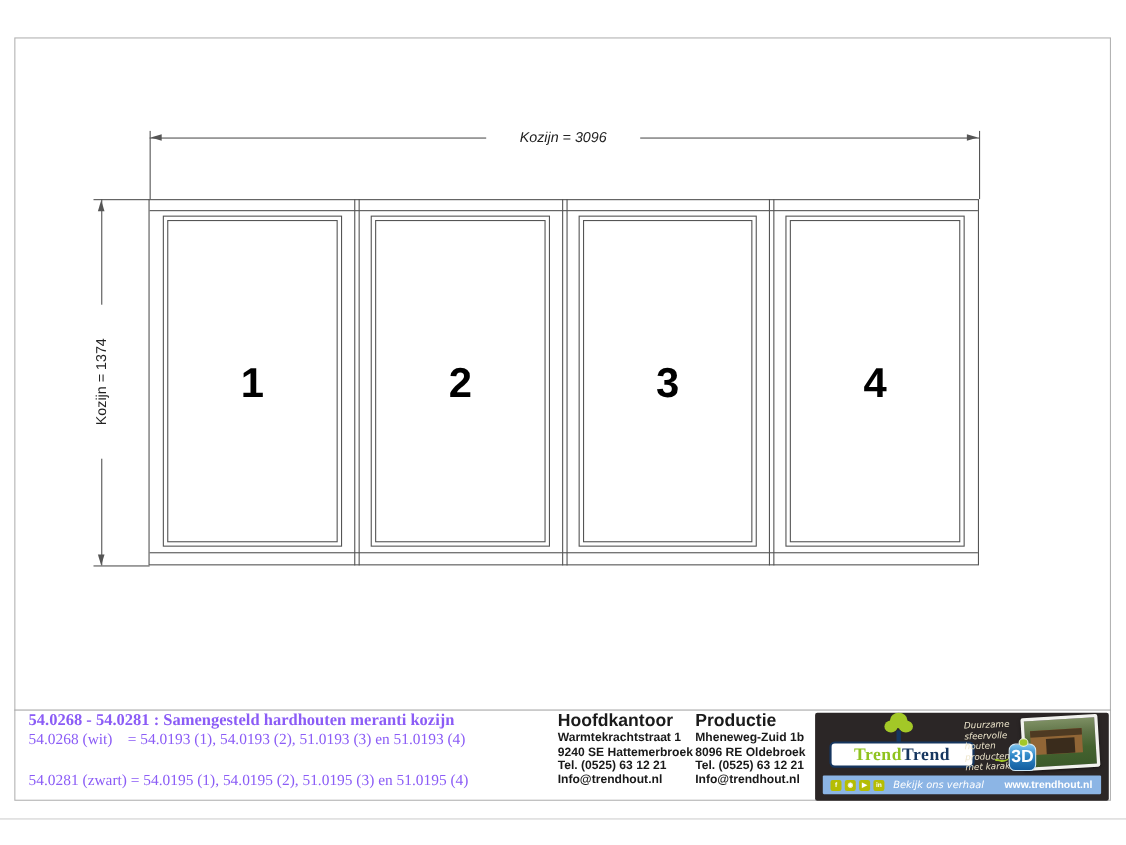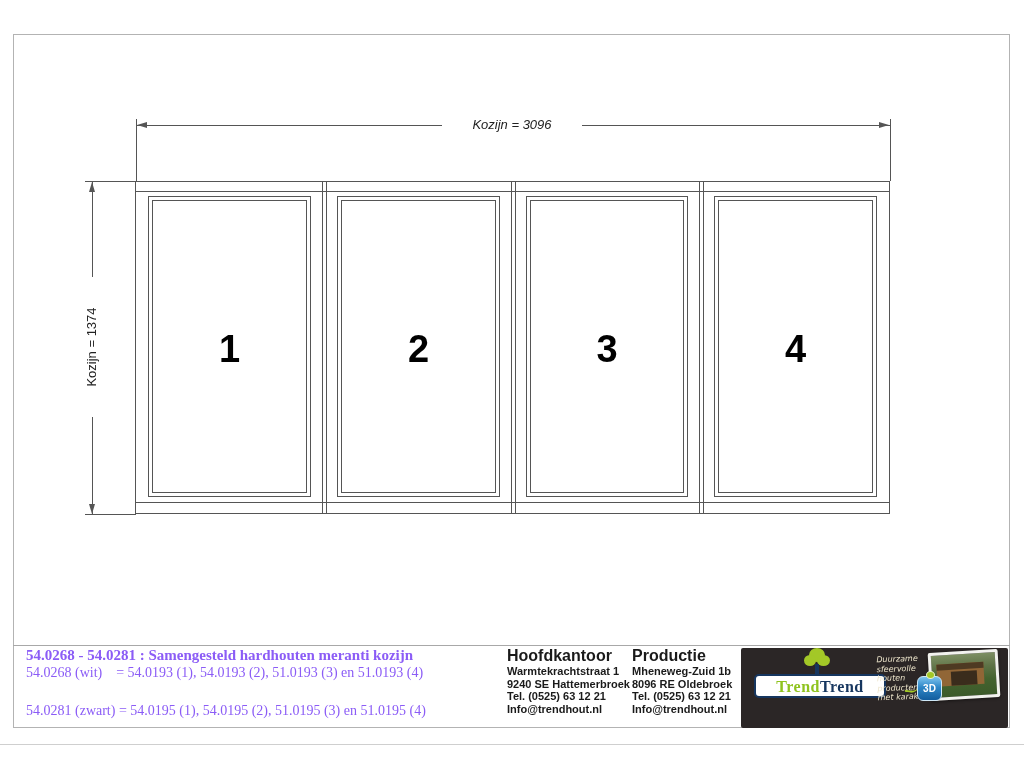--- a/index.html
+++ b/index.html
@@ -89,21 +89,21 @@
 
   #photo{left:188px;top:3px;width:70px;height:48px;border:3px solid #f2f2ee;border-radius:2px;
     transform:rotate(-3.5deg);overflow:hidden;z-index:1;
     background:linear-gradient(180deg,#7d8f63 0%,#5f7347 30%,#44632f 62%,#3c5a2a 100%);
     box-shadow:0 1px 3px rgba(0,0,0,.5);}
   #cabin{position:absolute;left:8%;top:22%;width:74%;height:52%;background:#916636;border-top:6px solid #4e3a22;}
   #cabin-dark{position:absolute;left:30%;top:40%;width:40%;height:34%;background:#3a2c1c;}
 
   #badge-3d{left:176px;top:28px;width:25px;height:25px;border-radius:6px;z-index:2;
     background:linear-gradient(180deg,#7cc4ef 0%,#2e86c6 45%,#135d9e 100%);
-    border:1px solid #cfe8f7;color:#fff;font-weight:bold;font-size:10px;
+    border:1px solid #cfe8f7;color:#fff;font-weight:bold;font-size:16px;
     display:flex;align-items:center;justify-content:center;}
   #badge-tree{position:absolute;left:8px;top:-6px;width:9px;height:8px;background:#a3c827;
     border:1px solid #e8f2d2;border-radius:50%;}
 
   #blue-bar{left:7px;top:57px;width:253px;height:17px;background:#8cb5e5;border-radius:1px;
     display:flex;align-items:center;}
   .soc{width:10px;height:10px;margin-left:3px;background:#b5bd04;border-radius:2px;color:#fff;
     font-size:6px;font-weight:bold;display:flex;align-items:center;justify-content:center;line-height:1;}
   .soc:first-of-type{margin-left:7px;}
   #bar-caption{margin-left:8px;color:#fff;font-style:italic;font-size:9px;
@@ -210,14 +210,22 @@
   <div class="rel" id="photo">
     <div id="cabin"></div>
     <div id="cabin-dark"></div>
   </div>
 
   <div class="rel" id="badge-3d">
     <div id="badge-tree"></div>
     <span>3D</span>
   </div>
 
+  <div class="rel" id="blue-bar">
+    <div class="soc">f</div>
+    <div class="soc">◉</div>
+    <div class="soc">▶</div>
+    <div class="soc">in</div>
+    <div id="bar-caption">Bekijk ons verhaal</div>
+    <div id="bar-site">www.trendhout.nl</div>
+  </div>
 
 </div>
 
 </body></html>

